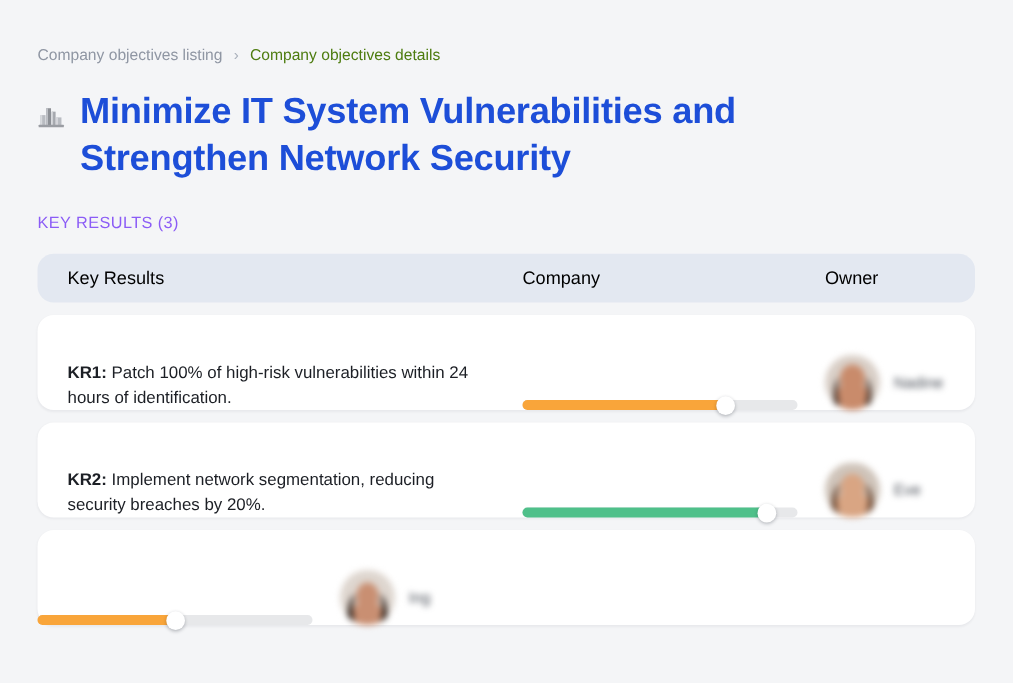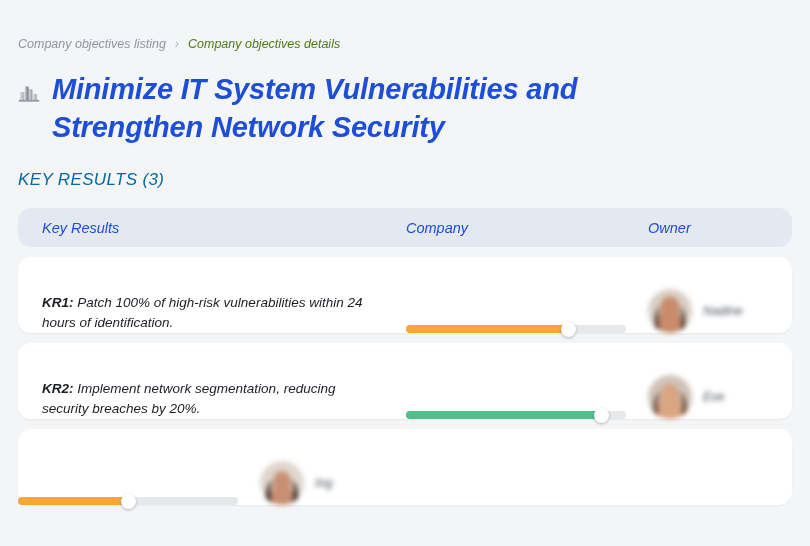--- a/index.html
+++ b/index.html
@@ -13,22 +13,21 @@
   body {
     background: #f4f5f7;
     font-family: "Liberation Sans", sans-serif;
     -webkit-font-smoothing: antialiased;
   }
 
   .page {
     width: 810px;
     height: 546px;
     position: relative;
-    padding: 0 18px;
-    font-style: italic;
+    padding: 0 30px;
   }
 
   
   .breadcrumb {
     display: flex;
     align-items: center;
     gap: 9px;
     padding-top: 38px;
     font-size: 12.5px;
     line-height: 1;
@@ -66,23 +65,23 @@
     font-weight: bold;
     line-height: 1.32;
     color: #1d4ed8;
     letter-spacing: -0.2px;
     max-width: 560px;
   }
 
   
   .section-label {
     margin-top: 24px;
-    font-size: 17px;
+    font-size: 13px;
     letter-spacing: 0.35px;
-    color: #0369a1;
+    color: #8b5cf6;
     text-transform: uppercase;
   }
 
   
   .table {
     margin-top: 18px;
   }
 
   .table-head {
     background: #e3e8f1;
@@ -90,21 +89,21 @@
     height: 39px;
     display: flex;
     align-items: center;
   }
   .col-kr    { flex: 0 0 388px; padding-left: 24px; }
   .col-stat  { flex: 0 0 242px; }
   .col-owner { flex: 1 1 auto; }
 
   .th {
     font-size: 14.5px;
-    color: #1d4ed8;
+    color: #000000;
     font-weight: normal;
   }
 
   .rows { margin-top: 10px; }
 
   .row {
     background: #ffffff;
     border-radius: 13px;
     min-height: 76px;
     display: flex;

